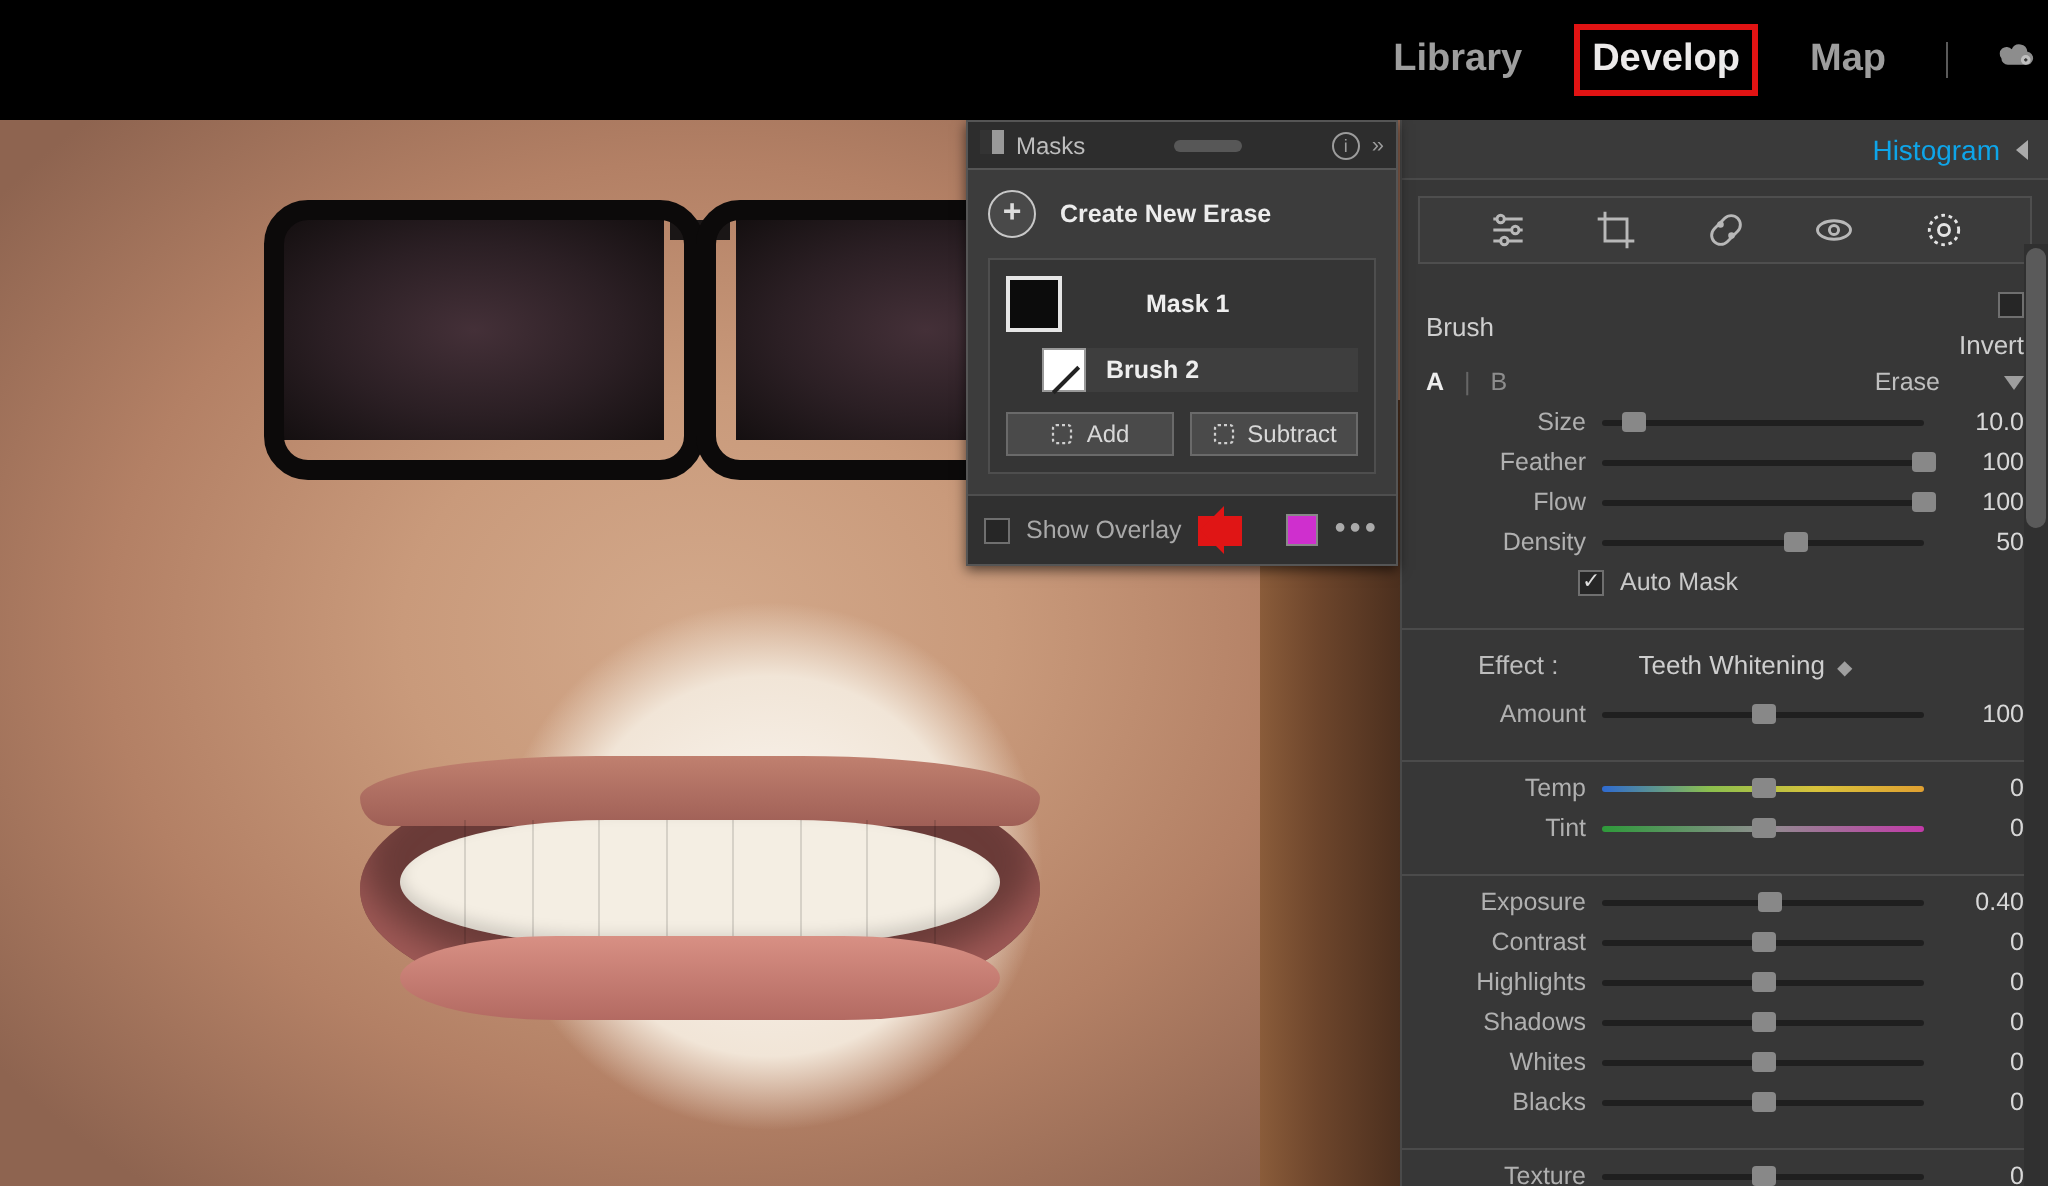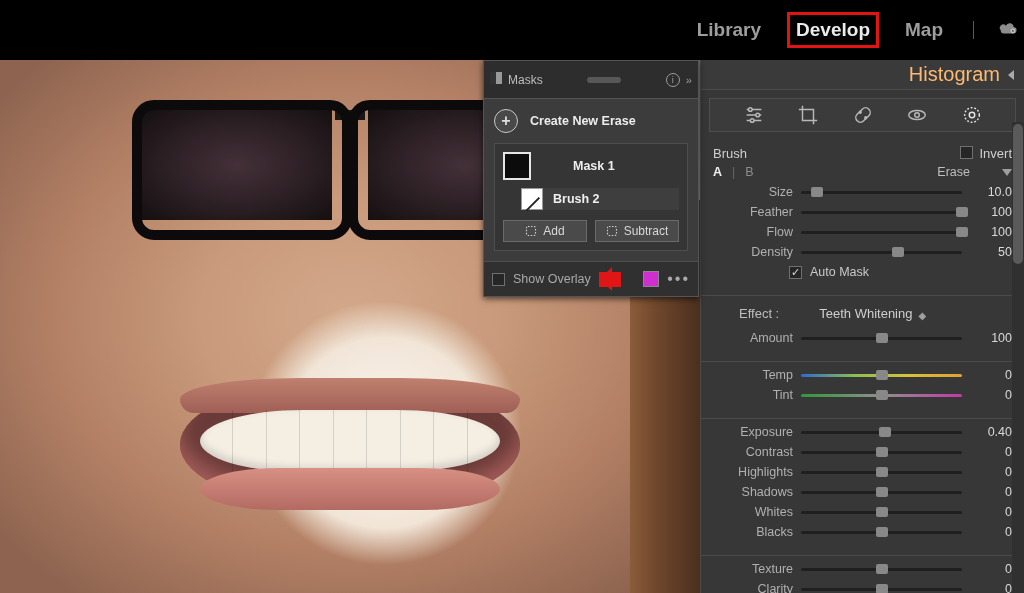--- a/index.html
+++ b/index.html
@@ -53,21 +53,21 @@
   .teeth > div { flex:1; border-right:1px solid rgba(0,0,0,.12); }
   .teeth > div:last-child{ border-right:none; }
   .lip-bottom{ position:absolute; left:50%; transform:translateX(-50%); top:408px; width:300px; height:42px;
     background:linear-gradient(#d89084,#b36a62); border-radius:150px / 40px; }
 
   .hair { position:absolute; right:0; top:140px; width:70px; bottom:0;
     background:linear-gradient(90deg,#8a5c3a 0%,#6e462c 40%,#4b2f1e 100%); }
 
   
   .masks-panel { position:absolute; top:60px; left:483px; width:216px; background:#393939; border:1px solid #555; box-shadow:0 2px 6px rgba(0,0,0,.6); }
-  .mp-head { display:flex; align-items:center; justify-content:space-between; height:38px; padding:0 6px; background:#2d2d2d; border-bottom:1px solid #555; }
+  .mp-head { display:flex; align-items:center; justify-content:space-between; height:24px; padding:0 6px; background:#2d2d2d; border-bottom:1px solid #555; }
   .mp-head-left { display:flex; align-items:center; gap:6px; font-size:12px; color:#bdbdbd; }
   .mp-head-right { display:flex; align-items:center; gap:6px; }
   .mp-grip { width:34px; height:6px; background:#575757; border-radius:3px; }
   .circle-i { width:14px; height:14px; border:1px solid #9c9c9c; border-radius:50%; display:flex; align-items:center; justify-content:center; font-size:9px; color:#9c9c9c; }
   .mp-body { padding:10px; display:flex; flex-direction:column; background:#3c3c3c; }
   .cnm-row { display:flex; align-items:center; gap:12px; margin-bottom:10px; }
   .add-circle { width:24px; height:24px; border:1px solid #c8c8c8; border-radius:50%; display:flex; align-items:center; justify-content:center; font-size:16px; font-weight:bold; color:#ddd; background:#494949; cursor:pointer; }
   .cnm-label{ font-size:12.5px; font-weight:bold; color:#ececec; }
   .mask-card{ background:#353535; border:1px solid #4e4e4e; padding:8px; }
   .mask1-row{ display:flex; align-items:center; gap:10px; }
@@ -84,21 +84,21 @@
   .chk.on::after{ content:"✓"; display:block; font-size:11px; line-height:11px; color:#ddd; margin-left:1px; }
   .arrow-badge{ width:22px; height:15px; background:#e01515; position:relative; }
   .arrow-badge::before{ content:""; position:absolute; left:-11px; top:-5px; border:12px solid transparent; border-right:12px solid #e01515; }
   .overlay-swatch{ width:16px; height:16px; background:#cf2fce; border:1px solid #888; }
   .dots{ color:#aaa; letter-spacing:2px; }
 
   
   .right { width:324px; background:#373737; position:relative; display:flex; flex-direction:column; border-left:1px solid #4a4a4a; }
   .right-scroll{ flex:1; overflow:hidden; }
   .histogram-head{ height:30px; display:flex; align-items:center; justify-content:flex-end; padding-right:10px; gap:8px; background:#3a3a3a; border-bottom:1px solid #4a4a4a; }
-  .histogram-head span{ font-size:20px; color:#fdba74; }
+  .histogram-head span{ font-size:14px; color:#0ea5e9; }
   .tri{ width:0;height:0;border-top:5px solid transparent;border-bottom:5px solid transparent;border-right:6px solid #aaa; }
 
   .tool-tabs{ height:34px; margin:8px 8px 10px; display:flex; align-items:center; justify-content:space-evenly; border:1px solid #4e4e4e; background:#3b3b3b; }
   .tool-tabs .ticon{ width:22px; height:22px; display:flex; align-items:center; justify-content:center; color:#b8b8b8; cursor:pointer; }
   .tool-tabs .ticon.active{ color:#e4e4e4; }
 
   .section{ padding:4px 12px 10px; }
   .sec-head{ display:flex; justify-content:space-between; align-items:center; font-size:13px; color:#cfcfcf; margin-bottom:4px; }
   .abe{ display:flex; align-items:center; gap:10px; font-size:12.5px; margin:4px 0 6px; }
   .abe .A{ color:#eee; font-weight:bold;}
@@ -206,21 +206,21 @@
             <svg viewBox="0 0 24 24" fill="none" stroke="currentColor" stroke-width="1.6">
               <circle cx="12" cy="12" r="8" stroke-dasharray="2 2"></circle>
               <circle cx="12" cy="12" r="3"></circle>
             </svg>
           </span>
       </div>
 
       <div class="section">
         <div class="sec-head">
           <span>Brush</span>
-          <span style="display:flex;align-items:flex-start;gap:6px;">
+          <span style="display:flex;align-items:flex-end;gap:6px;flex-direction:column;">
             <span class="chk"></span>
             <span>Invert</span>
           </span>
         </div>
         <div class="abe">
           <span class="A">A</span>
           <span class="sep">|</span>
           <span class="B">B</span>
           <span class="spacer"></span>
           <span class="erase">Erase</span>

